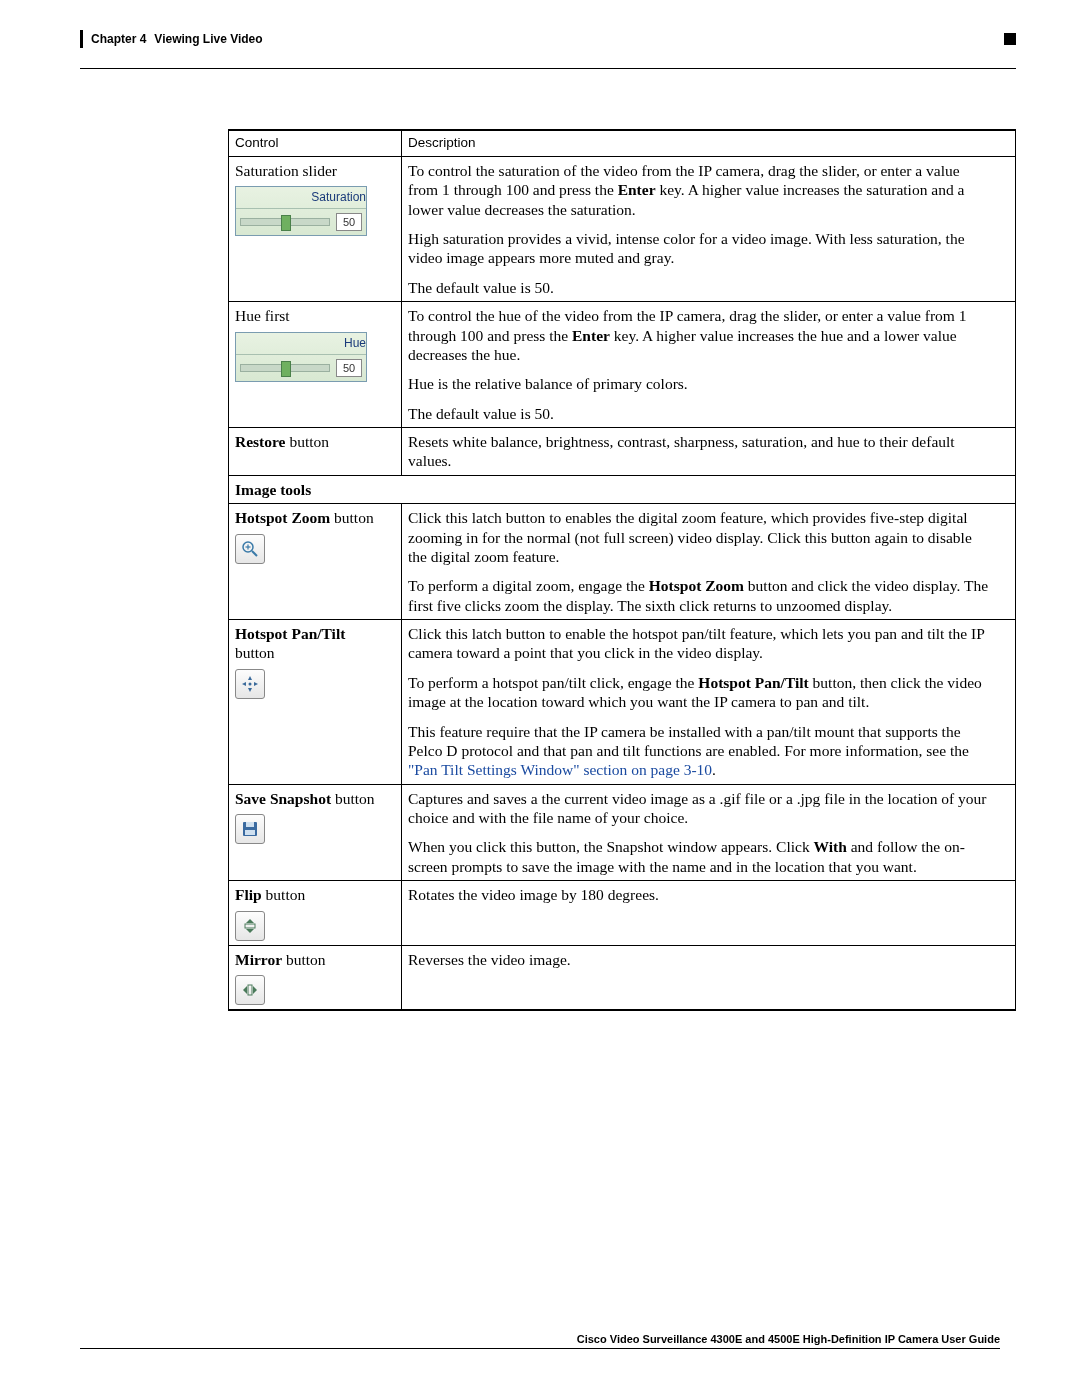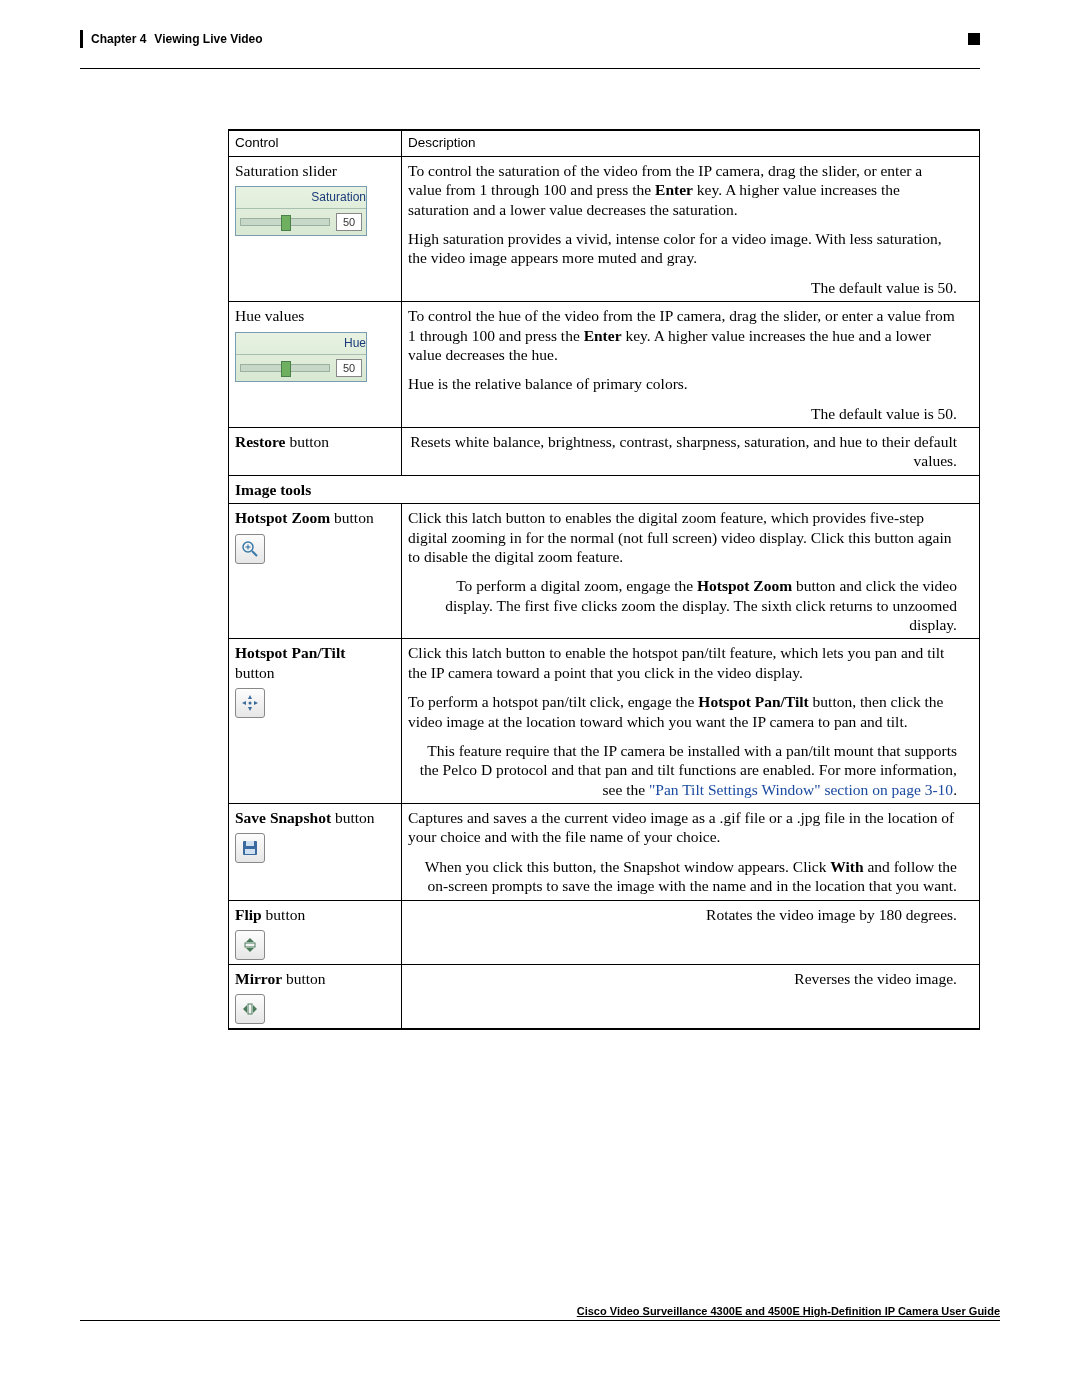--- a/index.html
+++ b/index.html
@@ -10,21 +10,21 @@
     font-size: 15.5px;
     color: #000;
     width: 1080px;
     line-height: 1.25;
   }
   .page {
     position: relative;
     width: 1080px;
     height: 1397px;
     box-sizing: border-box;
-    padding: 30px 100px 60px 80px;
+    padding: 30px 64px 60px 80px;
   }
   .top-header {
     display: flex;
     align-items: center;
     justify-content: space-between;
     font-family: Arial, Helvetica, sans-serif;
     font-size: 12px;
     font-weight: bold;
     margin-bottom: 20px;
   }
@@ -78,21 +78,21 @@
   }
   table.main th.col-control { width: 160px; }
   table.main tbody tr:last-child td,
   table.main tbody tr:last-child th {
     border-bottom: 2px solid #000;
   }
   .section-row td {
     font-weight: bold;
   }
   .desc p { margin: 0 16px 10px 0; }
-  .desc p:last-child { margin-bottom: 0; text-align: right; }
+  .desc p:last-child { margin-bottom: 0; }
   .link { color: #1a4aa0; }
   .slider-widget {
     margin-top: 6px;
     width: 130px;
     border: 1px solid #7a9cb0;
     background: linear-gradient(#e8f2e2, #d8e8d2);
     font-family: Arial, sans-serif;
     font-size: 12px;
     color: #1a3a7a;
   }
@@ -141,22 +141,21 @@
     border-radius: 3px;
     background: linear-gradient(#fdfdfd, #e6e6e6);
     display: flex;
     align-items: center;
     justify-content: center;
   }
   .footer {
     position: absolute;
     left: 80px;
     right: 80px;
-    bottom: 76px;
-    text-decoration: underline;
+    bottom: 48px;
   }
   .footer-line1 {
     text-align: right;
     font-family: Arial, Helvetica, sans-serif;
     font-size: 11px;
     font-weight: bold;
     border-bottom: 1px solid #000;
     padding-bottom: 1px;
   }
   .footer-row {
@@ -232,21 +231,21 @@
           </td>
           <td class="desc">
             <p><span>To control the saturation of the video from the IP camera, drag the slider, or enter a value from 1 through 100 and press the </span><b>Enter</b><span> key. A higher value increases the saturation and a lower value decreases the saturation.</span></p>
             <p>High saturation provides a vivid, intense color for a video image. With less saturation, the video image appears more muted and gray.</p>
             <p>The default value is 50.</p>
           </td>
         </tr>
 
         <tr>
           <td>
-            <span>Hue values</span>
+            <span>Hue first</span>
             <div class="slider-widget">
               <div class="sw-title">Hue</div>
               <div class="sw-body">
                 <div class="track">
                     <div class="thumb"></div>
                   </div>
                 <div class="valbox">50</div>
               </div>
             </div>
           </td>

